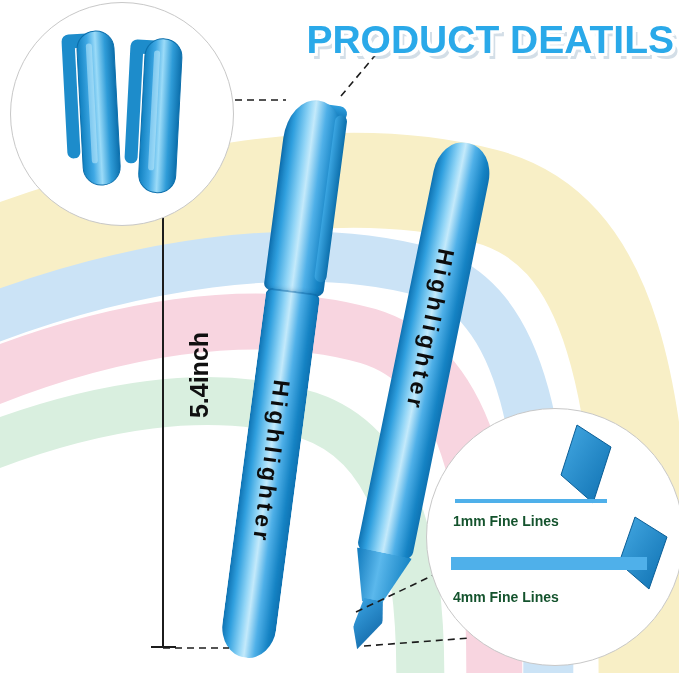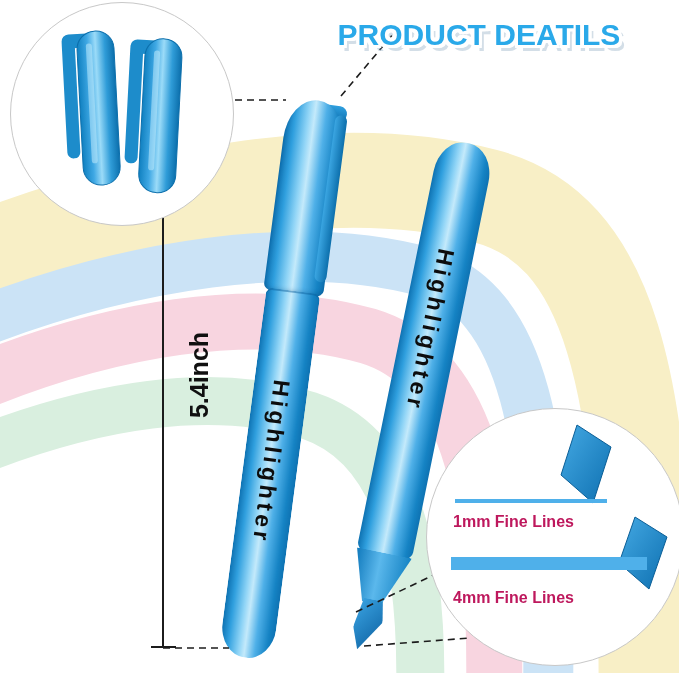--- a/index.html
+++ b/index.html
@@ -8,21 +8,21 @@
     background:#ffffff; font-family:"Liberation Sans", sans-serif;
   }
   svg { display:block; }
 
   
   .rainbow { position:absolute; left:0; top:0; z-index:0; }
 
   
   .title {
     position:absolute; left:284px; top:18px; width:390px; z-index:6;
-    font-size:30px; font-weight:900; letter-spacing:0px; text-align:center;
+    font-size:39px; font-weight:900; letter-spacing:0px; text-align:right;
     white-space:nowrap; color:var(--title-blue,#2AA9E9);
     text-shadow:
       -3px -3px 0 #fff, 3px -3px 0 #fff, -3px 3px 0 #fff, 3px 3px 0 #fff,
       0 -3px 0 #fff, 0 3px 0 #fff, -3px 0 0 #fff, 3px 0 0 #fff,
       5px 6px 0 rgba(130,160,185,0.35);
   }
 
   
   .overlay { position:absolute; left:0; top:0; z-index:4; pointer-events:none; }
   .dash { stroke:#1c1c1c; stroke-width:1.6; stroke-dasharray:7 5; }
@@ -89,21 +89,21 @@
     position:absolute; border-radius:50%; background:#fff; z-index:5;
     border:1.5px solid var(--circle-border,#c8c8c8); overflow:hidden;
   }
   .cap-circle { left:10px; top:2px; width:222px; height:222px; }
   .tip-circle { left:426px; top:408px; width:256px; height:256px; }
 
   .line-sample { position:absolute; background:var(--line-blue,#4FB0EA); }
   .fine-line  { left:28px; top:90px;  width:152px; height:4px; }
   .broad-line { left:24px; top:148px; width:196px; height:13px; }
   .tip-label {
-    position:absolute; left:26px; font-size:16px; font-weight:bold; color:#be185d;
+    position:absolute; left:26px; font-size:14px; font-weight:bold; color:#14532d;
     white-space:nowrap;
   }
   .fine-label  { top:104px; }
   .broad-label { top:180px; }
   .nib { position:absolute; }
   .nib-1 { left:120px; top:14px; }
   .nib-2 { left:180px; top:106px; }
 </style>
 </head>
 <body>

